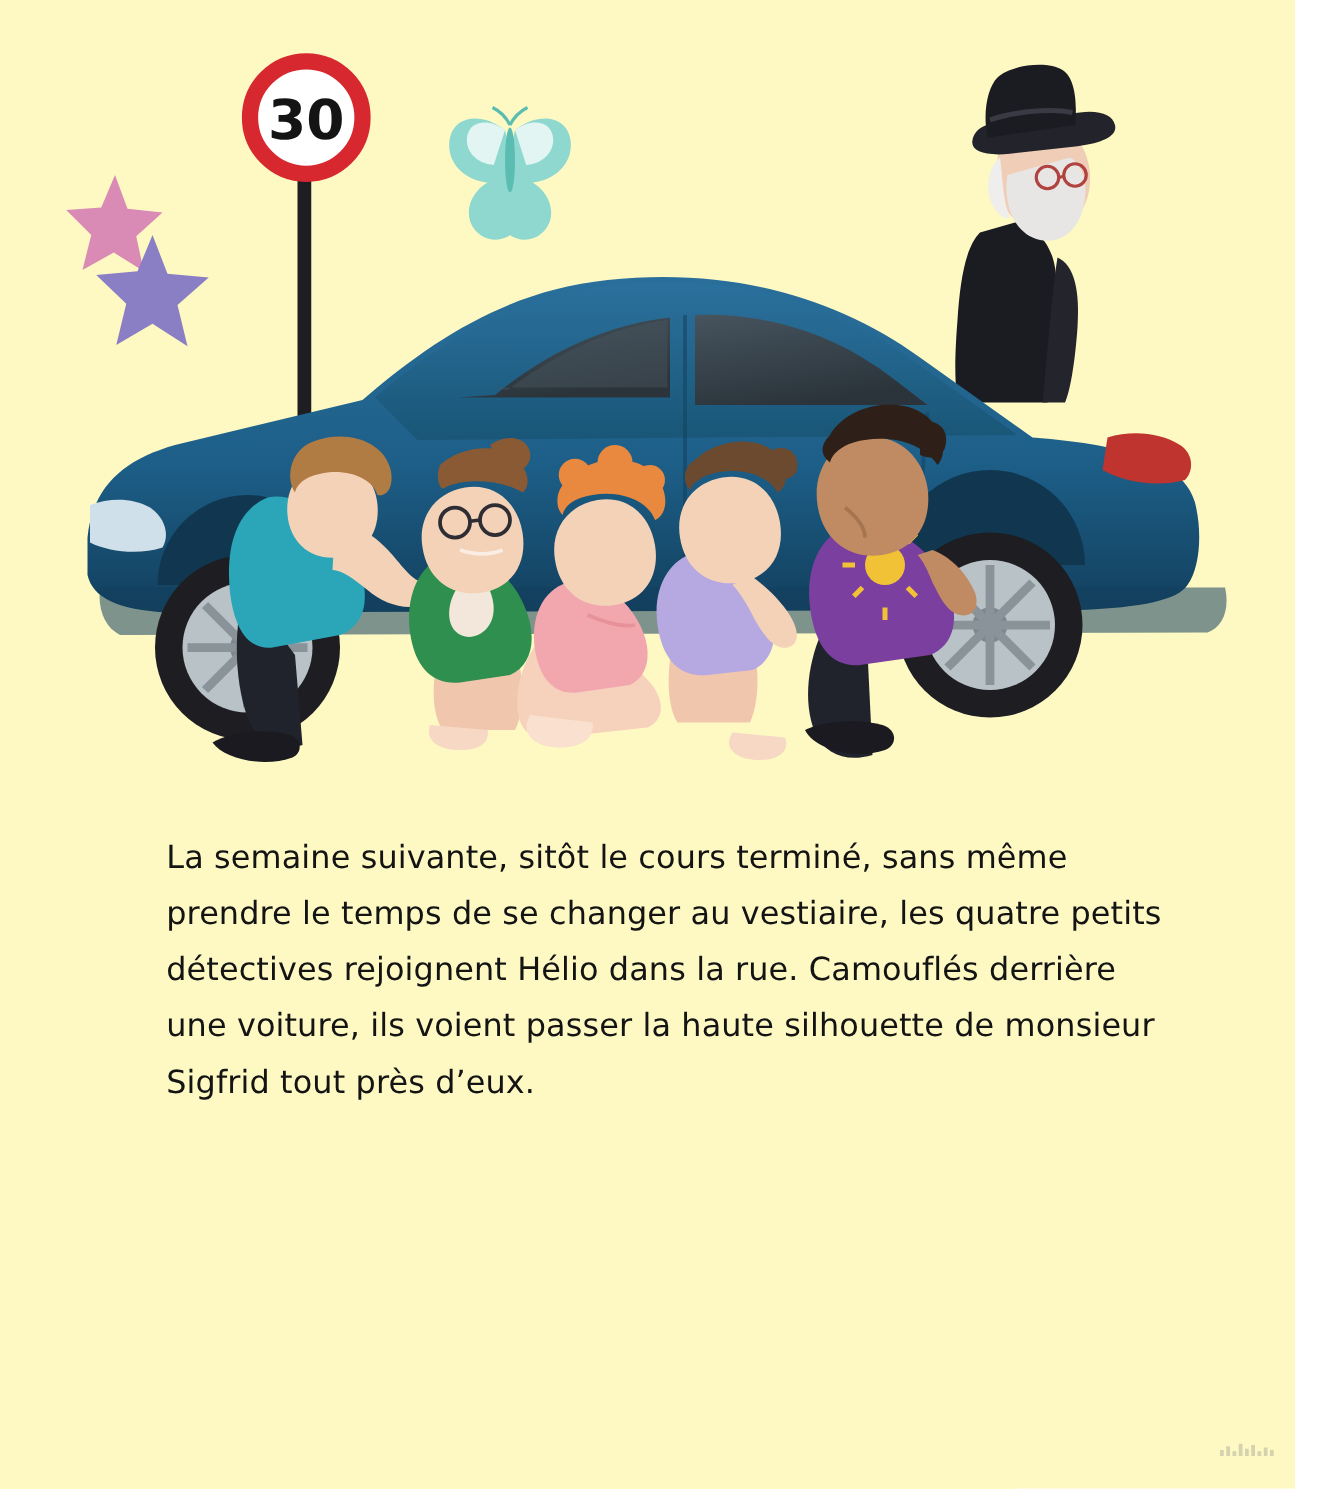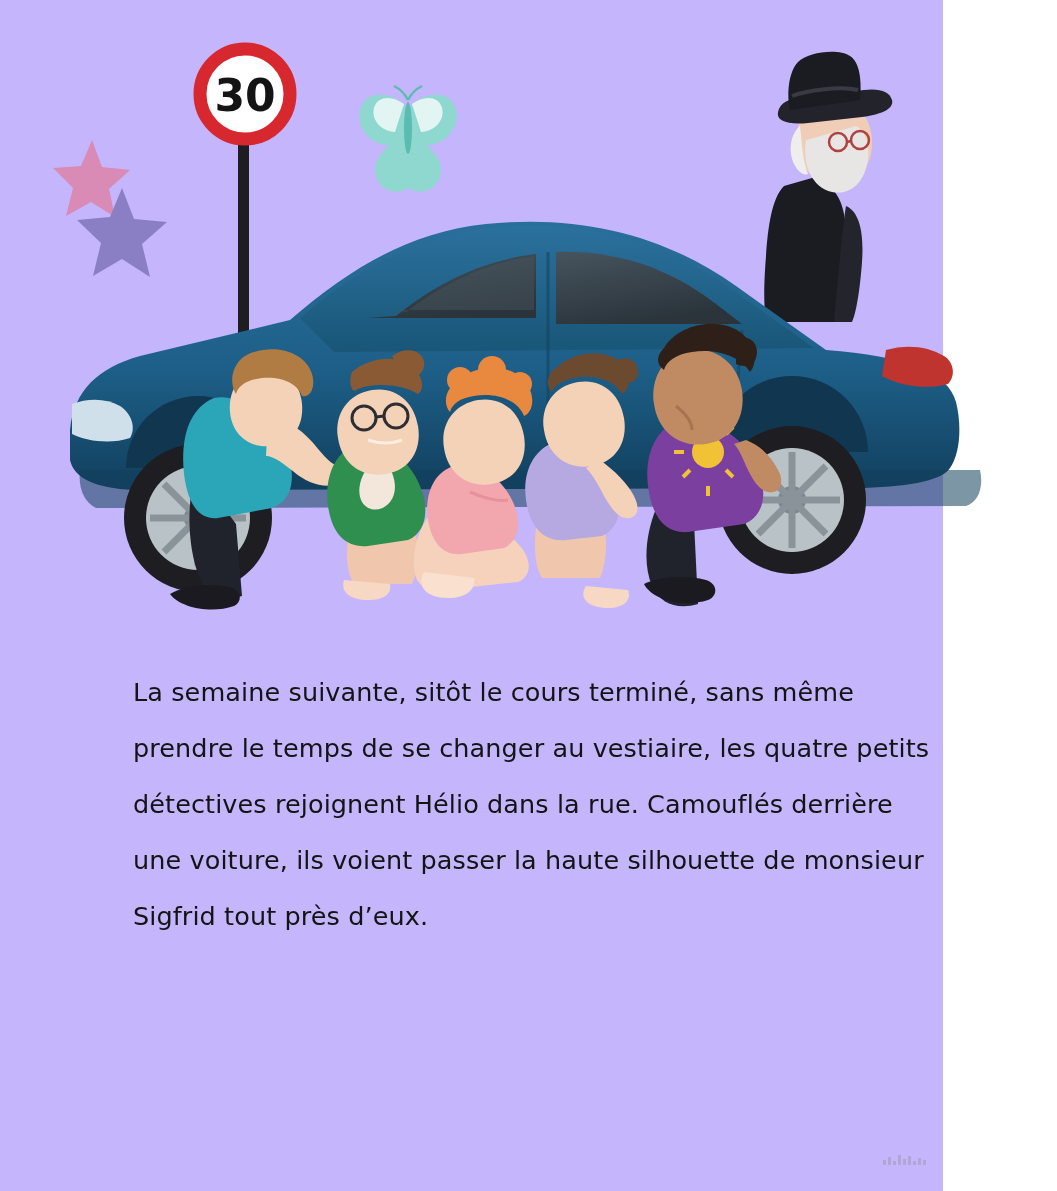--- a/index.html
+++ b/index.html
@@ -10,23 +10,23 @@
   }
   body {
     width: 1057px;
     height: 1191px;
     position: relative;
     font-family: "Liberation Sans", sans-serif;
     overflow: hidden;
   }
   .page {
     position: relative;
-    width: 943px;
+    width: 1036px;
     height: 1191px;
-    background: #c4b5fd;
+    background: #fef9c3;
   }
 
   
   .illustration {
     position: absolute;
     left: 0;
     top: 0;
     width: 1057px;
     height: 650px;
   }
@@ -38,21 +38,21 @@
 
   
   .text-block {
     position: absolute;
     left: 133px;
     top: 664px;
     width: 800px;
     color: #141414;
     font-family: "DejaVu Sans", sans-serif;
     font-size: 25.5px;
-    line-height: 56px;
+    line-height: 45px;
     letter-spacing: 0.1px;
   }
   .text-block p {
     margin: 0;
     text-align: left;
   }
   .para-2 {
     margin-top: 0;
   }
 

